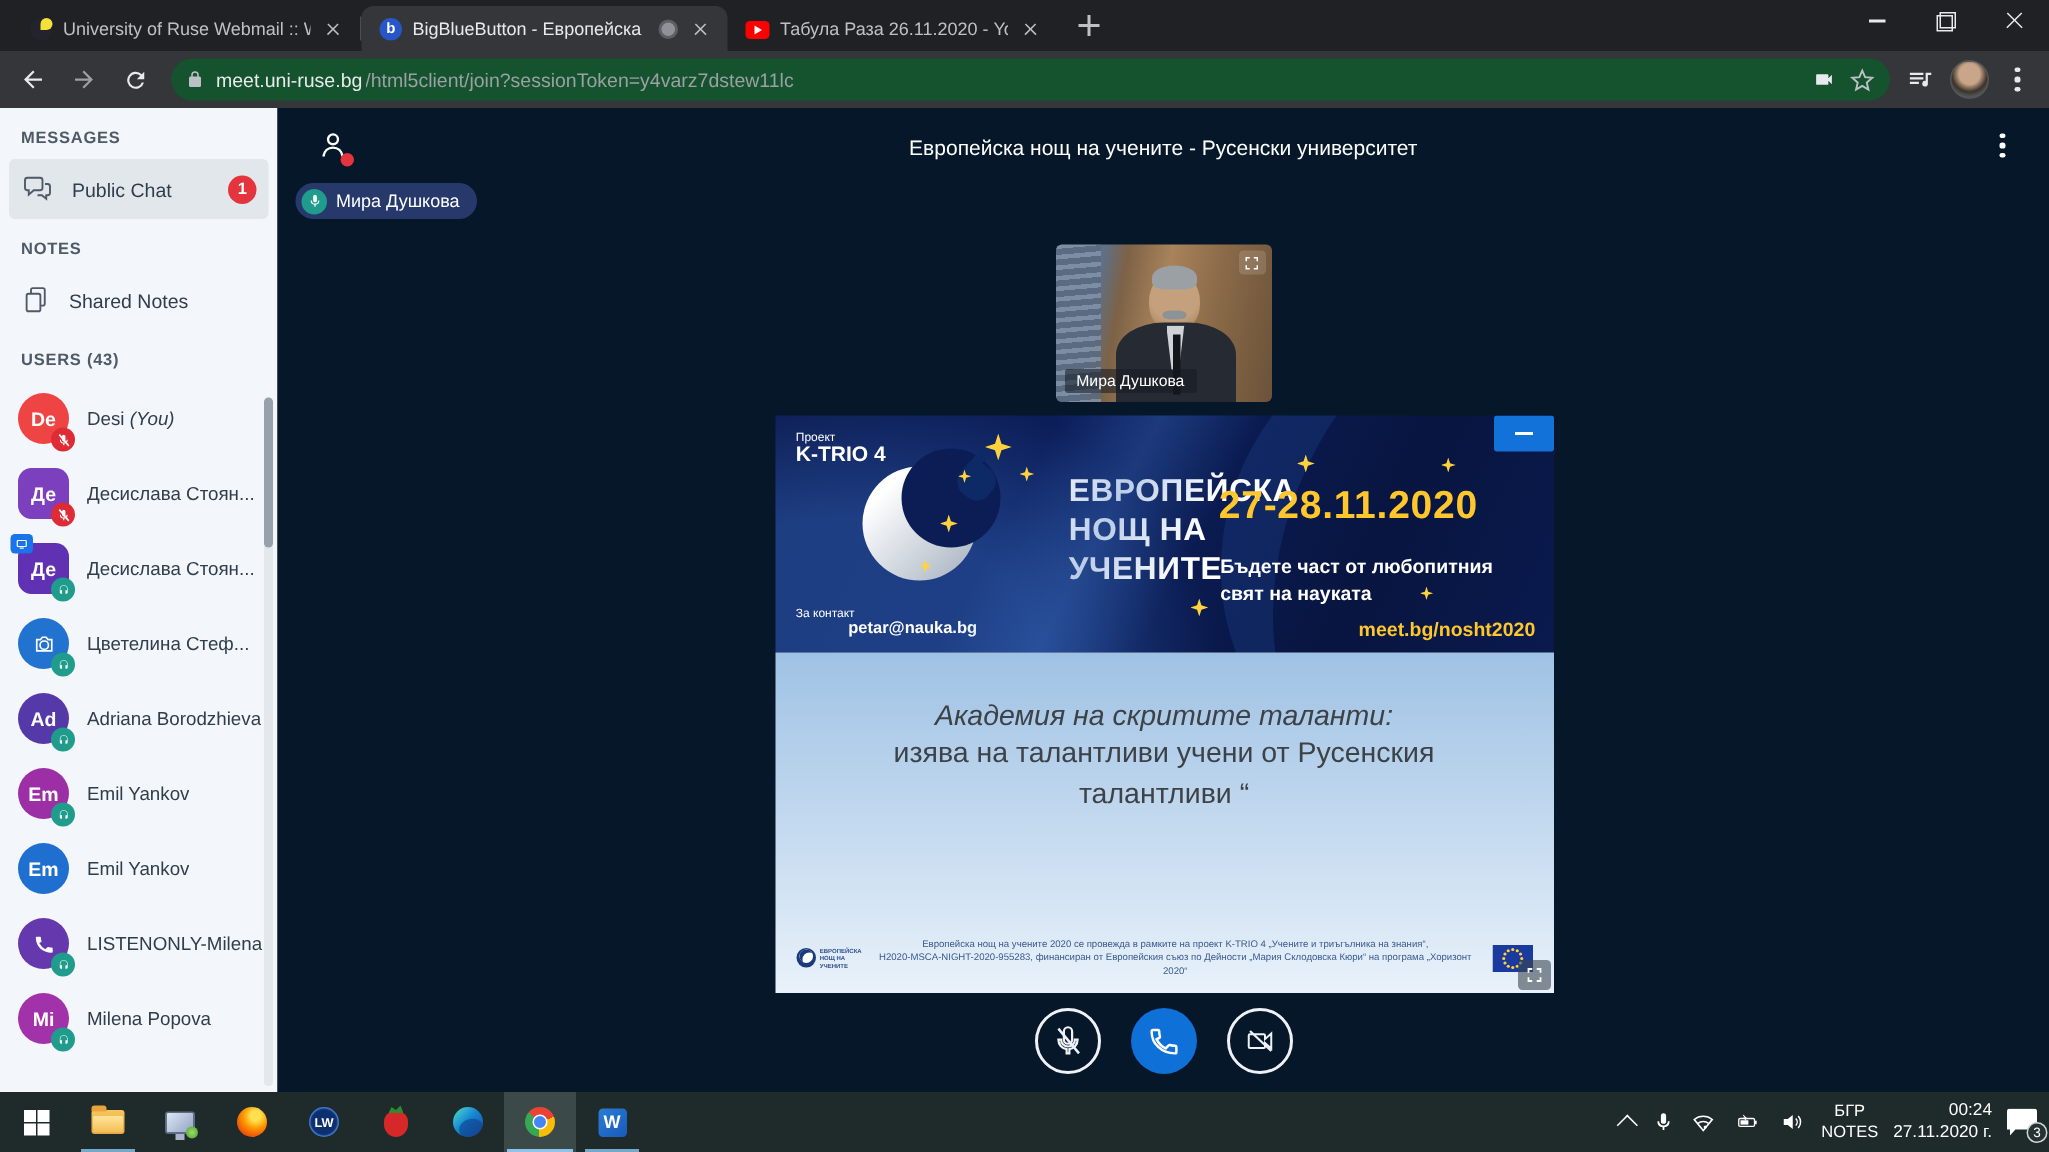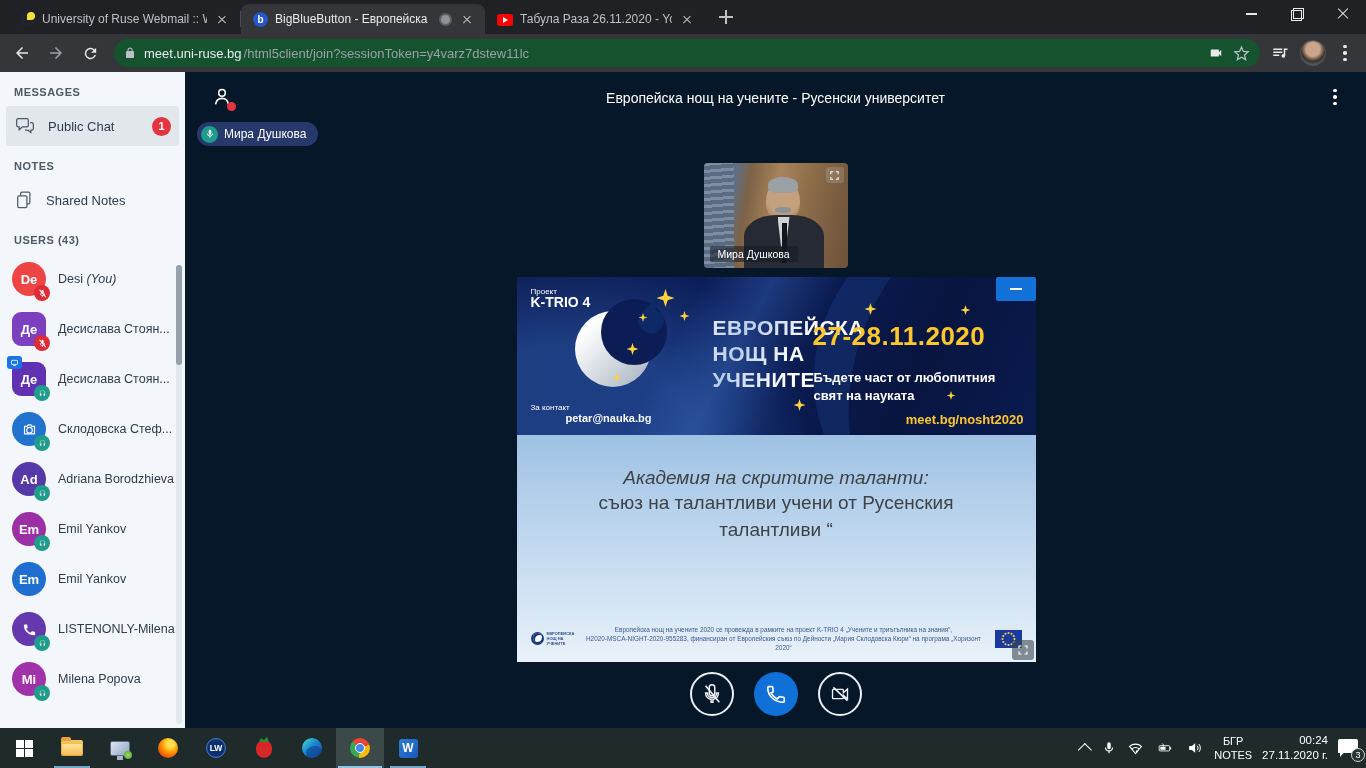--- a/index.html
+++ b/index.html
@@ -292,21 +292,21 @@
             <svg width="15" height="15" viewBox="0 0 24 24">
               <circle cx="12" cy="13" r="4.5" fill="none" stroke="#fff" stroke-width="1.8"></circle>
               <path d="M4 7h4l2-2.5h4L16 7h4v12H4z" fill="none" stroke="#fff" stroke-width="1.8"></path>
             </svg>
             <span class="u-badge listen">
               <svg width="9" height="9" viewBox="0 0 24 24">
                 <path d="M12 3a7 7 0 0 0-7 7v6a2 2 0 0 0 2 2h2v-6H6v-2a6 6 0 0 1 12 0v2h-3v6h2a2 2 0 0 0 2-2v-6a7 7 0 0 0-7-7z" fill="#fff"></path>
               </svg>
             </span>
           </div>
-          <div class="u-name">Склодовска Стеф...</div>
+          <div class="u-name">Цветелина Стеф...</div>
         </div>
         <div class="user-row">
           <div class="u-avatar" style="background: rgb(86, 57, 168);">Ad<span class="u-badge listen">
               <svg width="9" height="9" viewBox="0 0 24 24">
                 <path d="M12 3a7 7 0 0 0-7 7v6a2 2 0 0 0 2 2h2v-6H6v-2a6 6 0 0 1 12 0v2h-3v6h2a2 2 0 0 0 2-2v-6a7 7 0 0 0-7-7z" fill="#fff"></path>
               </svg>
             </span></div>
           <div class="u-name">Adriana Borodzhieva</div>
         </div>
         <div class="user-row">
@@ -415,21 +415,21 @@
         </div>
         <div class="banner-contact">
           <span>За контакт</span><br>
           <b>petar@nauka.bg</b>
         </div>
         <div class="banner-site">meet.bg/nosht2020</div>
         <div class="min-btn"></div>
       </div>
       <div class="slide">
         <div class="slide-heading">Академия на скритите таланти:</div>
-        <div class="slide-line">съюз на талантливи учени от Русенския</div>
+        <div class="slide-line">изява на талантливи учени от Русенския</div>
         <div class="slide-line">талантливи “</div>
         <div class="slide-footer">
           <div class="slide-logo">
             <span class="mini-moon"></span>
             <span class="logo-txt">ЕВРОПЕЙСКА НОЩ НА УЧЕНИТЕ</span>
           </div>
           <div class="slide-fineprint">
             <div>Европейска нощ на учените 2020 се провежда в рамките на проект K-TRIO 4 „Учените и триъгълника на знания“,</div>
             <div>H2020-MSCA-NIGHT-2020-955283, финансиран от Европейския съюз по Дейности „Мария Склодовска Кюри“ на програма „Хоризонт 2020“</div>
           </div>

